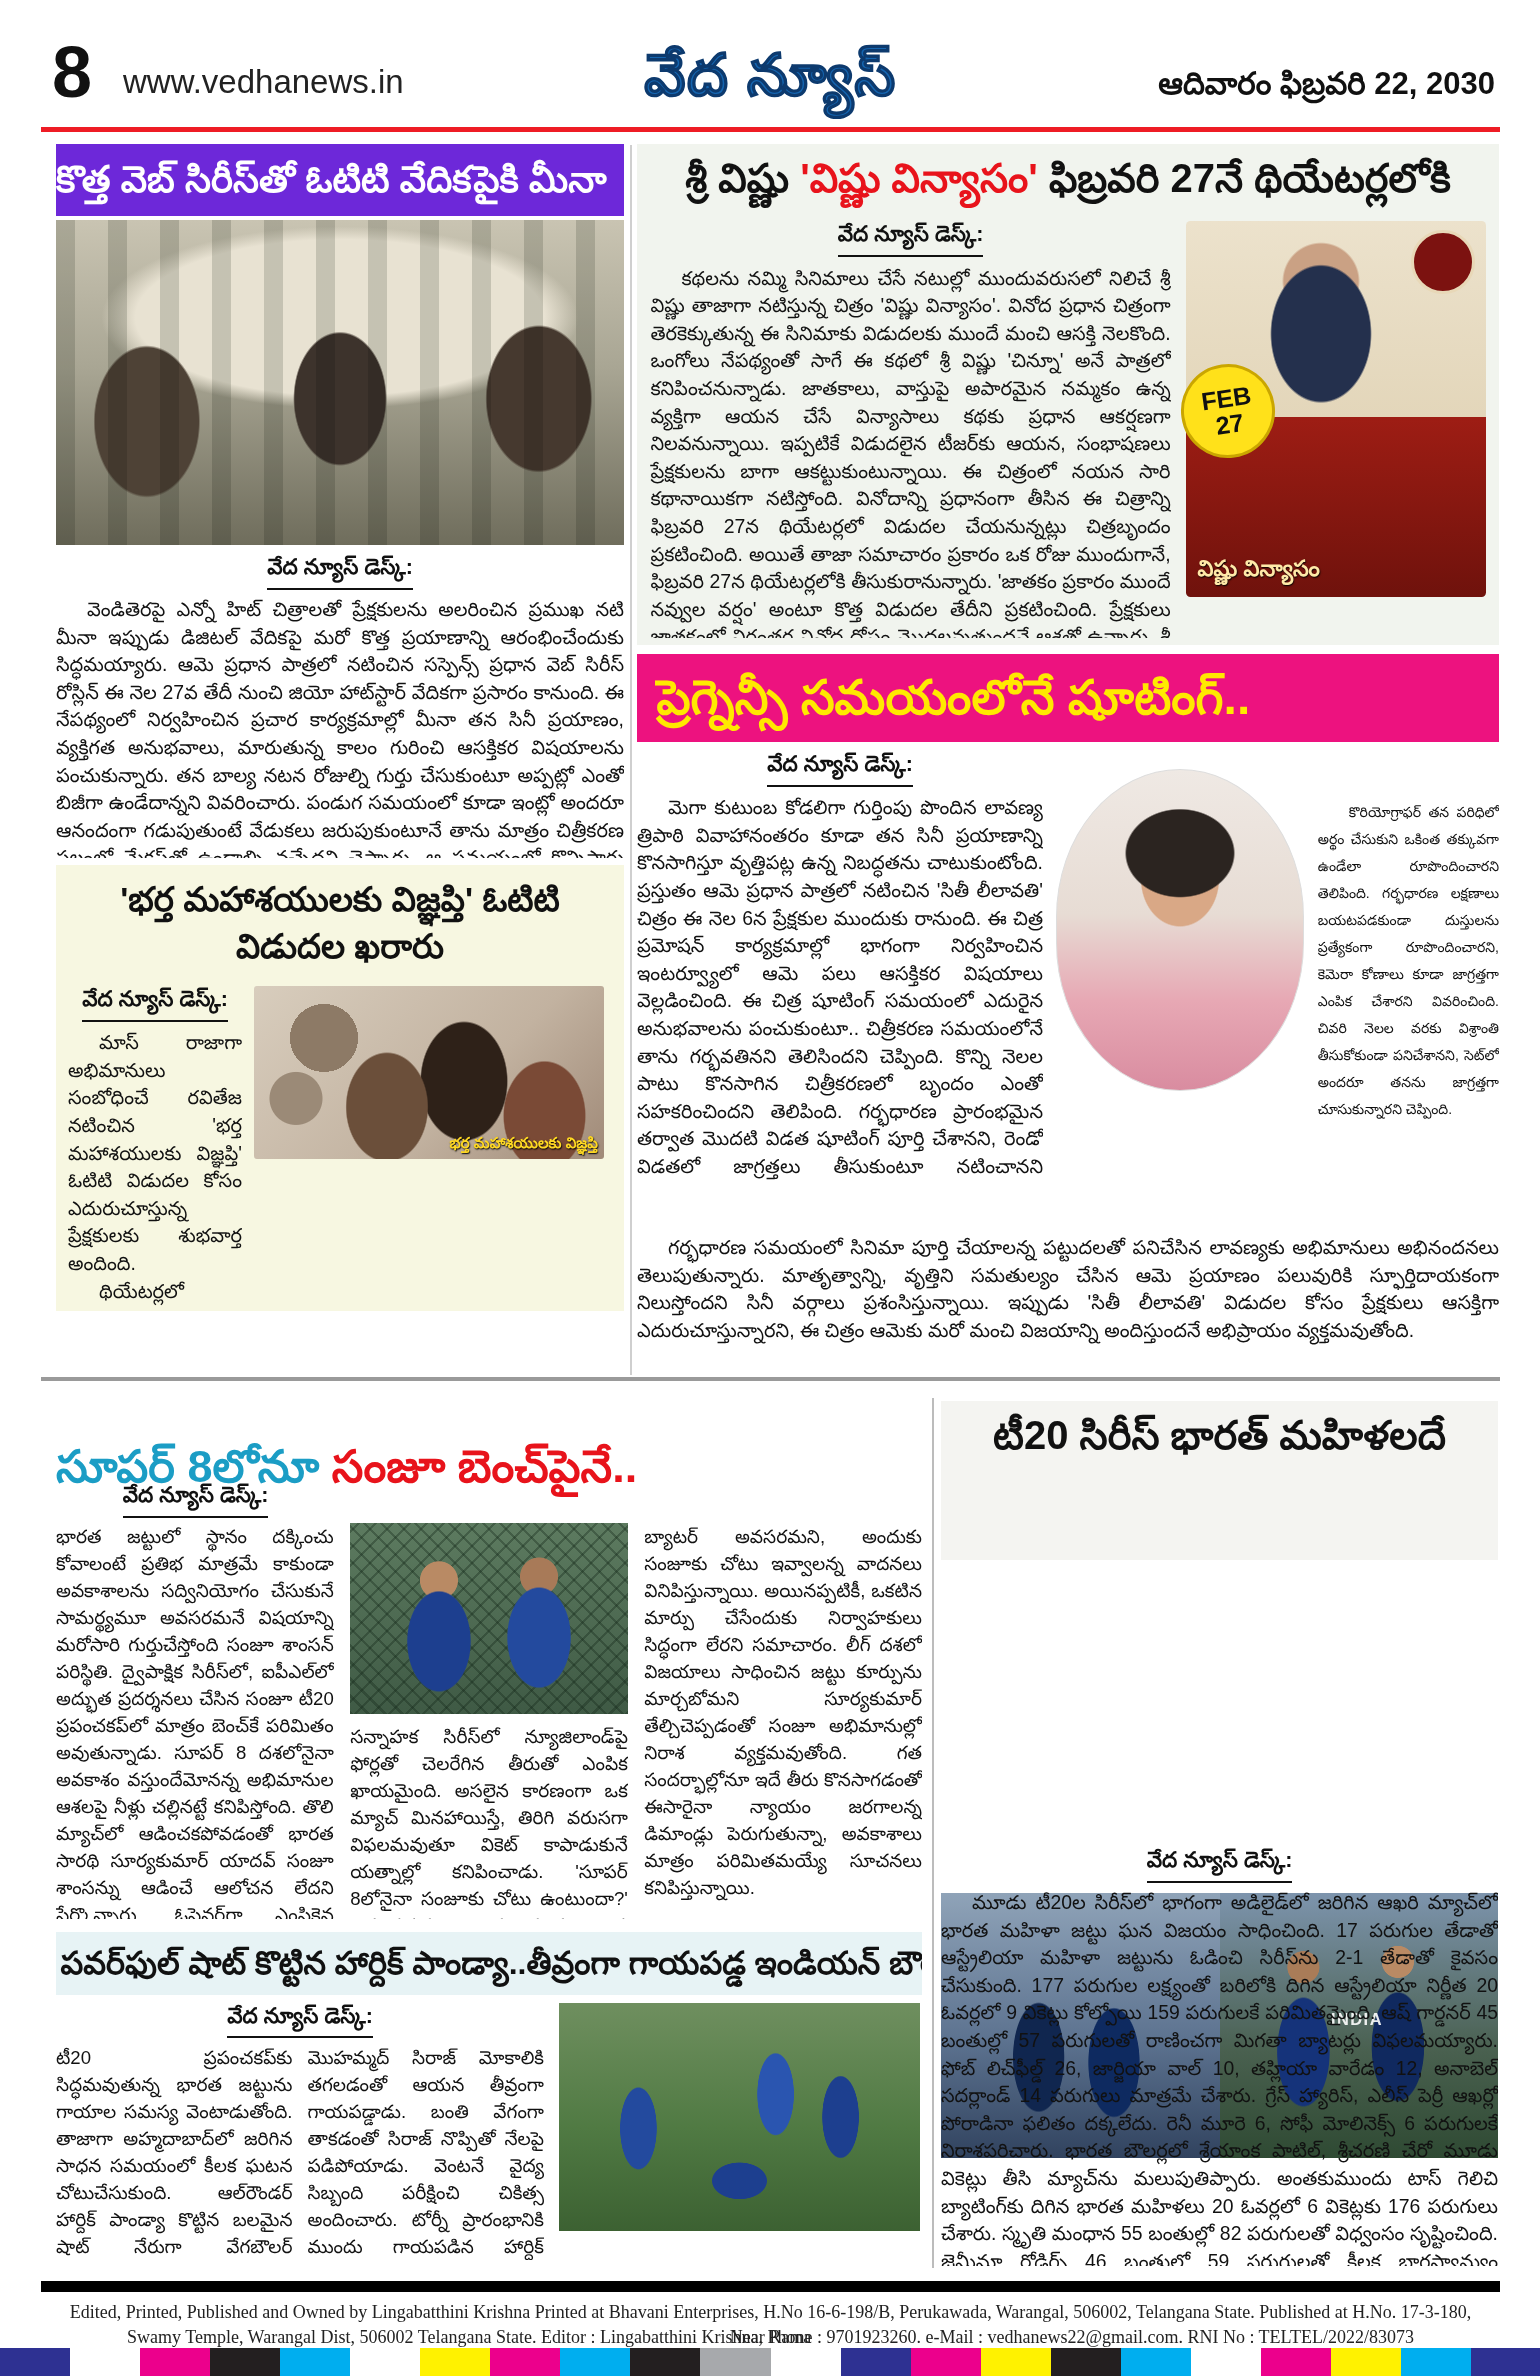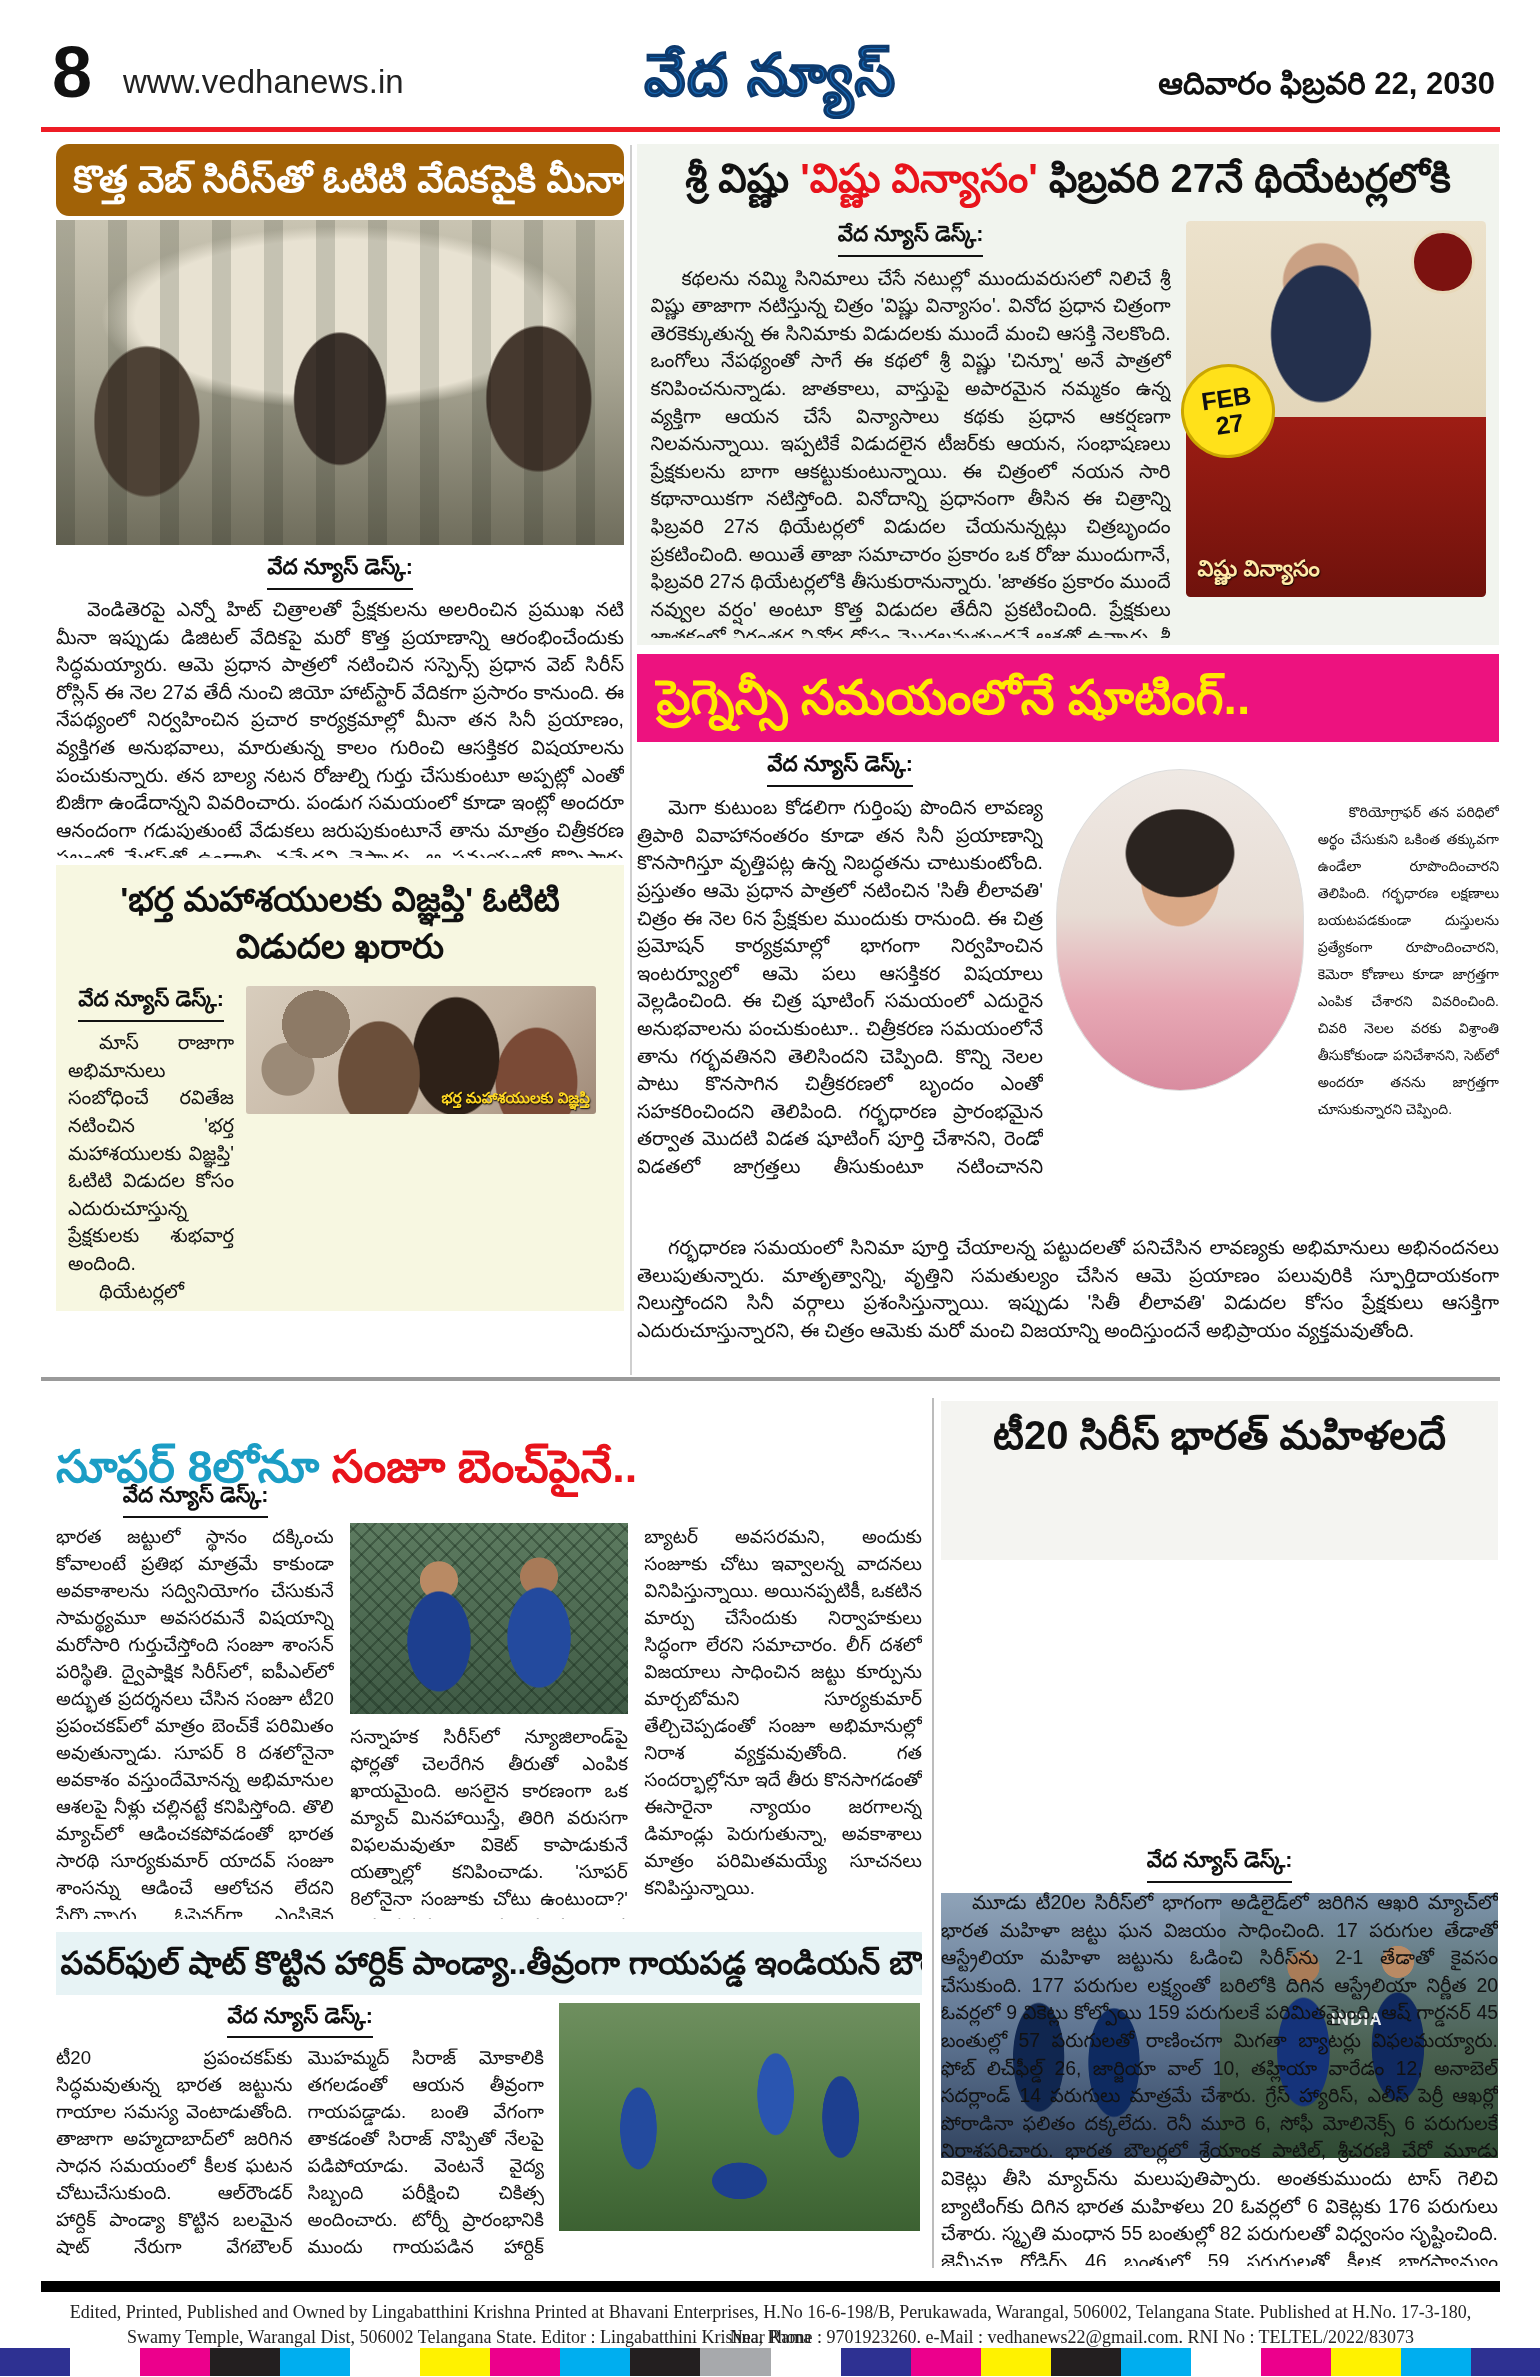--- a/index.html
+++ b/index.html
@@ -12,34 +12,34 @@
   .masthead{font-size:58px;font-weight:bold;color:#1565b0;-webkit-text-stroke:1.5px #0d3a6e;letter-spacing:1.5px;}
   .dateline{font-size:31px;font-weight:bold;}
   .redline{background:#ee1c25;height:5.2px;}
   
   .desk{font-weight:bold;font-size:21.6px;border-bottom:2.2px solid #111;padding-bottom:3.7px;display:inline-block;}
   .deskwrap{text-align:center;}
   .body-text{font-size:19.4px;line-height:27.6px;text-align:justify;overflow:hidden;}
   .body-text p{margin:0;text-indent:31px;}
   .photo{background-color:#cfcabb;overflow:hidden;position:relative;}
   
-  .h-meena{background:#a16207;color:#fff;font-size:37px;font-weight:bold;text-align:right;line-height:72px;overflow:hidden;border-radius:13px;}
+  .h-meena{background:#6d28d9;color:#fff;font-size:37px;font-weight:bold;text-align:left;line-height:72px;overflow:hidden;}
   .ph-meena{background:
      radial-gradient(ellipse 89px 127px at 16% 62%, #4e4236 0 58%, transparent 60%),
      radial-gradient(ellipse 78px 112px at 50% 55%, #3d332c 0 58%, transparent 60%),
      radial-gradient(ellipse 89px 123px at 85% 55%, #46392f 0 58%, transparent 60%),
      radial-gradient(ellipse 60% 40% at 50% 30%, #e8e2d2 0 60%, transparent 70%),
      linear-gradient(180deg,#c9c4b2 0%,#a9a694 45%,#6f6d5c 100%);}
   .ph-meena:before{content:"";position:absolute;inset:0;background:
      repeating-linear-gradient(90deg, rgba(40,50,35,.35) 0 19.4px, transparent 19.4px 52px);
      mix-blend-mode:multiply;opacity:.5;}
   
   .bhartha{background:#f7f7e1;padding:12px 12px 7.5px 12px;box-sizing:border-box;overflow:hidden;}
   .h-bhartha{font-size:34px;font-weight:bold;text-align:center;margin:3px 0 12px 0;}
-  .ph-ravi{float:right;width:350px;height:128px;margin:0 16px 9px 12px;border-radius:3px;background:
+  .ph-ravi{float:right;width:350px;height:173px;margin:0 8px 9px 12px;border-radius:3px;background:
      radial-gradient(circle 34px at 20% 30%, #8d7a66 0 34px, transparent 34px),
      radial-gradient(circle 27px at 12% 65%, #9b8a77 0 26px, transparent 27px),
      radial-gradient(ellipse 67px 89px at 38% 70%, #6b4f3a 0 60%, transparent 62%),
      radial-gradient(ellipse 71px 97px at 60% 55%, #2e2118 0 60%, transparent 62%),
      radial-gradient(ellipse 67px 89px at 83% 75%, #7a4a36 0 60%, transparent 62%),
      linear-gradient(135deg,#d8cdbd,#c2b2a0 60%,#a08a78);position:relative;}
   .ravi-cap{position:absolute;right:6px;bottom:4.5px;color:#ffd823;font-size:15px;font-weight:bold;text-shadow:0.7px 0.7px 1.5px #000;}
   
   .vishnu{background:#f1f4ee;padding:6px 13.4px;box-sizing:border-box;overflow:hidden;}
   .h-vishnu{font-size:40px;font-weight:bold;text-align:center;margin:6px 0 10.4px 0;}

